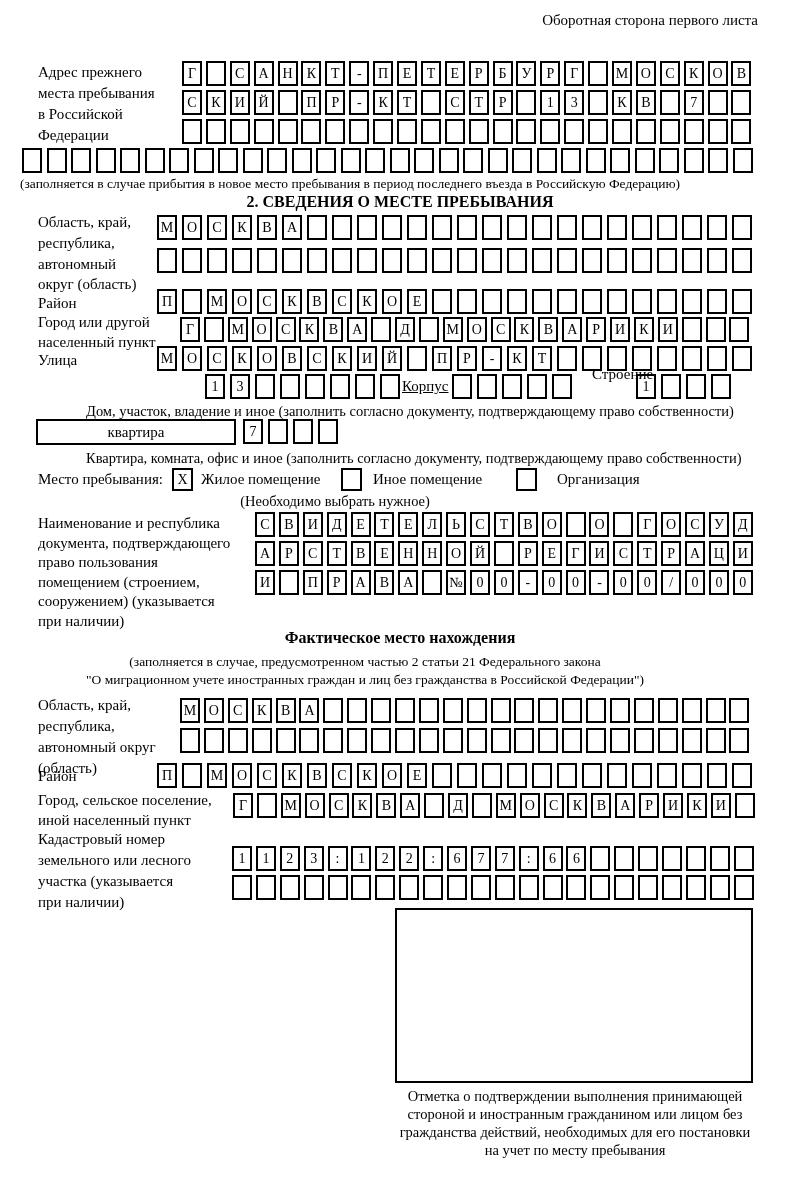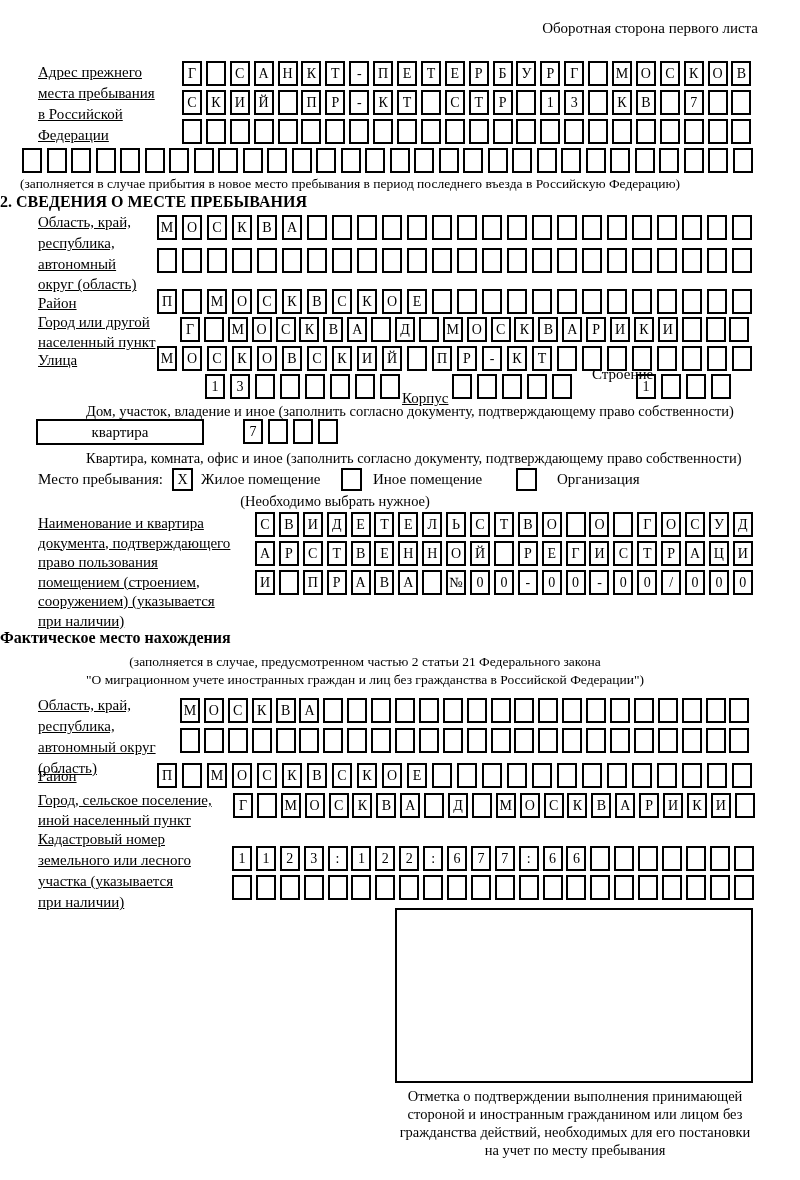--- a/index.html
+++ b/index.html
@@ -1,41 +1,41 @@
 <!DOCTYPE html>
 <html lang="ru"><head>
 <meta charset="utf-8">
 <style>
   html,body{margin:0;padding:0;background:#fff;}
   .page{position:relative;width:800px;height:1180px;background:#fff;color:#000;
         font-family:"Liberation Serif","DejaVu Serif",serif;overflow:hidden;}
-  .lbl{position:absolute;font-size:15px;line-height:20px;white-space:pre-line;text-decoration:underline;}
+  .lbl{position:absolute;font-size:15px;line-height:20px;white-space:pre-line;}
   .hdr{position:absolute;font-size:15px;}
-  .h{position:absolute;left:0;width:800px;font-weight:bold;font-size:16px;}
+  .h{position:absolute;left:0;width:800px;text-align:center;font-weight:bold;font-size:16px;}
   .cnote{position:absolute;text-align:center;font-size:13.5px;}
   .snote{position:absolute;font-size:14.5px;margin-left:48px;}
   .cells{position:absolute;display:flex;gap:5px;}
   .cells.tight{gap:3.9px;}
   .cells.g45{gap:4.5px;}
   .cell{width:20px;height:25px;border:2px solid #000;box-sizing:border-box;
         display:flex;align-items:center;justify-content:center;font-size:14px;flex:none;}
   .box{position:absolute;height:26px;border:2px solid #000;box-sizing:border-box;
        display:flex;align-items:center;justify-content:center;font-size:15px;}
   .chk{position:absolute;width:21px;height:23px;border:2px solid #000;box-sizing:border-box;
        display:flex;align-items:center;justify-content:center;font-size:14px;}
   .inline-lbl{position:absolute;font-size:15px;}
   .stamp-box{position:absolute;border:2px solid #000;box-sizing:border-box;background:#fff;}
   .caption{position:absolute;text-align:center;font-size:14.5px;line-height:18px;white-space:pre-line;}
 </style>
 </head>
 <body>
 
 <div class="page">
 
-  <div class="hdr" style="top:20px;right:42px;">Оборотная сторона первого листа</div>
+  <div class="hdr" style="top:12px;right:42px;">Оборотная сторона первого листа</div>
 
   <div class="lbl" style="left:38px;top:62px;line-height:21px;">Адрес прежнего
 места пребывания
 в Российской
 Федерации</div>
   <div class="cells tight" style="left:182px;top:61px;">
       <span class="cell">Г</span>
       <span class="cell"></span>
       <span class="cell">С</span>
       <span class="cell">А</span>
@@ -293,56 +293,56 @@
   <div class="cells" style="left:205px;top:374px;">
       <span class="cell">1</span>
       <span class="cell">3</span>
       <span class="cell"></span>
       <span class="cell"></span>
       <span class="cell"></span>
       <span class="cell"></span>
       <span class="cell"></span>
       <span class="cell"></span>
     </div>
-  <div class="inline-lbl" style="left:402px;top:390px;text-decoration:underline;">Корпус</div>
+  <div class="inline-lbl" style="left:402px;top:378px;text-decoration:underline;">Корпус</div>
   <div class="cells" style="left:452px;top:374px;">
       <span class="cell"></span>
       <span class="cell"></span>
       <span class="cell"></span>
       <span class="cell"></span>
       <span class="cell"></span>
     </div>
   <div class="inline-lbl" style="left:572px;top:366px;padding-left:20px;">Строение</div>
   <div class="cells" style="left:636px;top:374px;">
       <span class="cell">1</span>
       <span class="cell"></span>
       <span class="cell"></span>
       <span class="cell"></span>
     </div>
   <div class="snote" style="left:38px;top:403px;">Дом, участок, владение и иное (заполнить согласно документу, подтверждающему право собственности)</div>
 
-  <div class="box" style="left:36px;top:419px;width:168px;">квартира</div>
+  <div class="box" style="left:36px;top:419px;width:200px;">квартира</div>
   <div class="cells" style="left:243px;top:419px;">
       <span class="cell">7</span>
       <span class="cell"></span>
       <span class="cell"></span>
       <span class="cell"></span>
     </div>
   <div class="snote" style="left:38px;top:450px;">Квартира, комната, офис и иное (заполнить согласно документу, подтверждающему право собственности)</div>
 
   <div class="inline-lbl" style="left:38px;top:471px;text-align:right;">Место пребывания:</div>
   <div class="chk" style="left:172px;top:468px;">X</div>
   <div class="inline-lbl" style="left:201px;top:471px;">Жилое помещение</div>
   <div class="chk" style="left:341px;top:468px;"></div>
   <div class="inline-lbl" style="left:373px;top:471px;">Иное помещение</div>
   <div class="chk" style="left:516px;top:468px;"></div>
   <div class="inline-lbl" style="left:557px;top:471px;">Организация</div>
   <div class="cnote" style="left:0;top:493px;width:670px;font-size:14.5px;">(Необходимо выбрать нужное)</div>
 
-  <div class="lbl" style="left:38px;top:514px;line-height:19.5px;">Наименование и квартира
+  <div class="lbl" style="left:38px;top:514px;line-height:19.5px;">Наименование и республика
 документа, подтверждающего
 право пользования
 помещением (строением,
 сооружением) (указывается
 при наличии)</div>
   <div class="cells tight" style="left:255px;top:512px;">
       <span class="cell">С</span>
       <span class="cell">В</span>
       <span class="cell">И</span>
       <span class="cell">Д</span>

